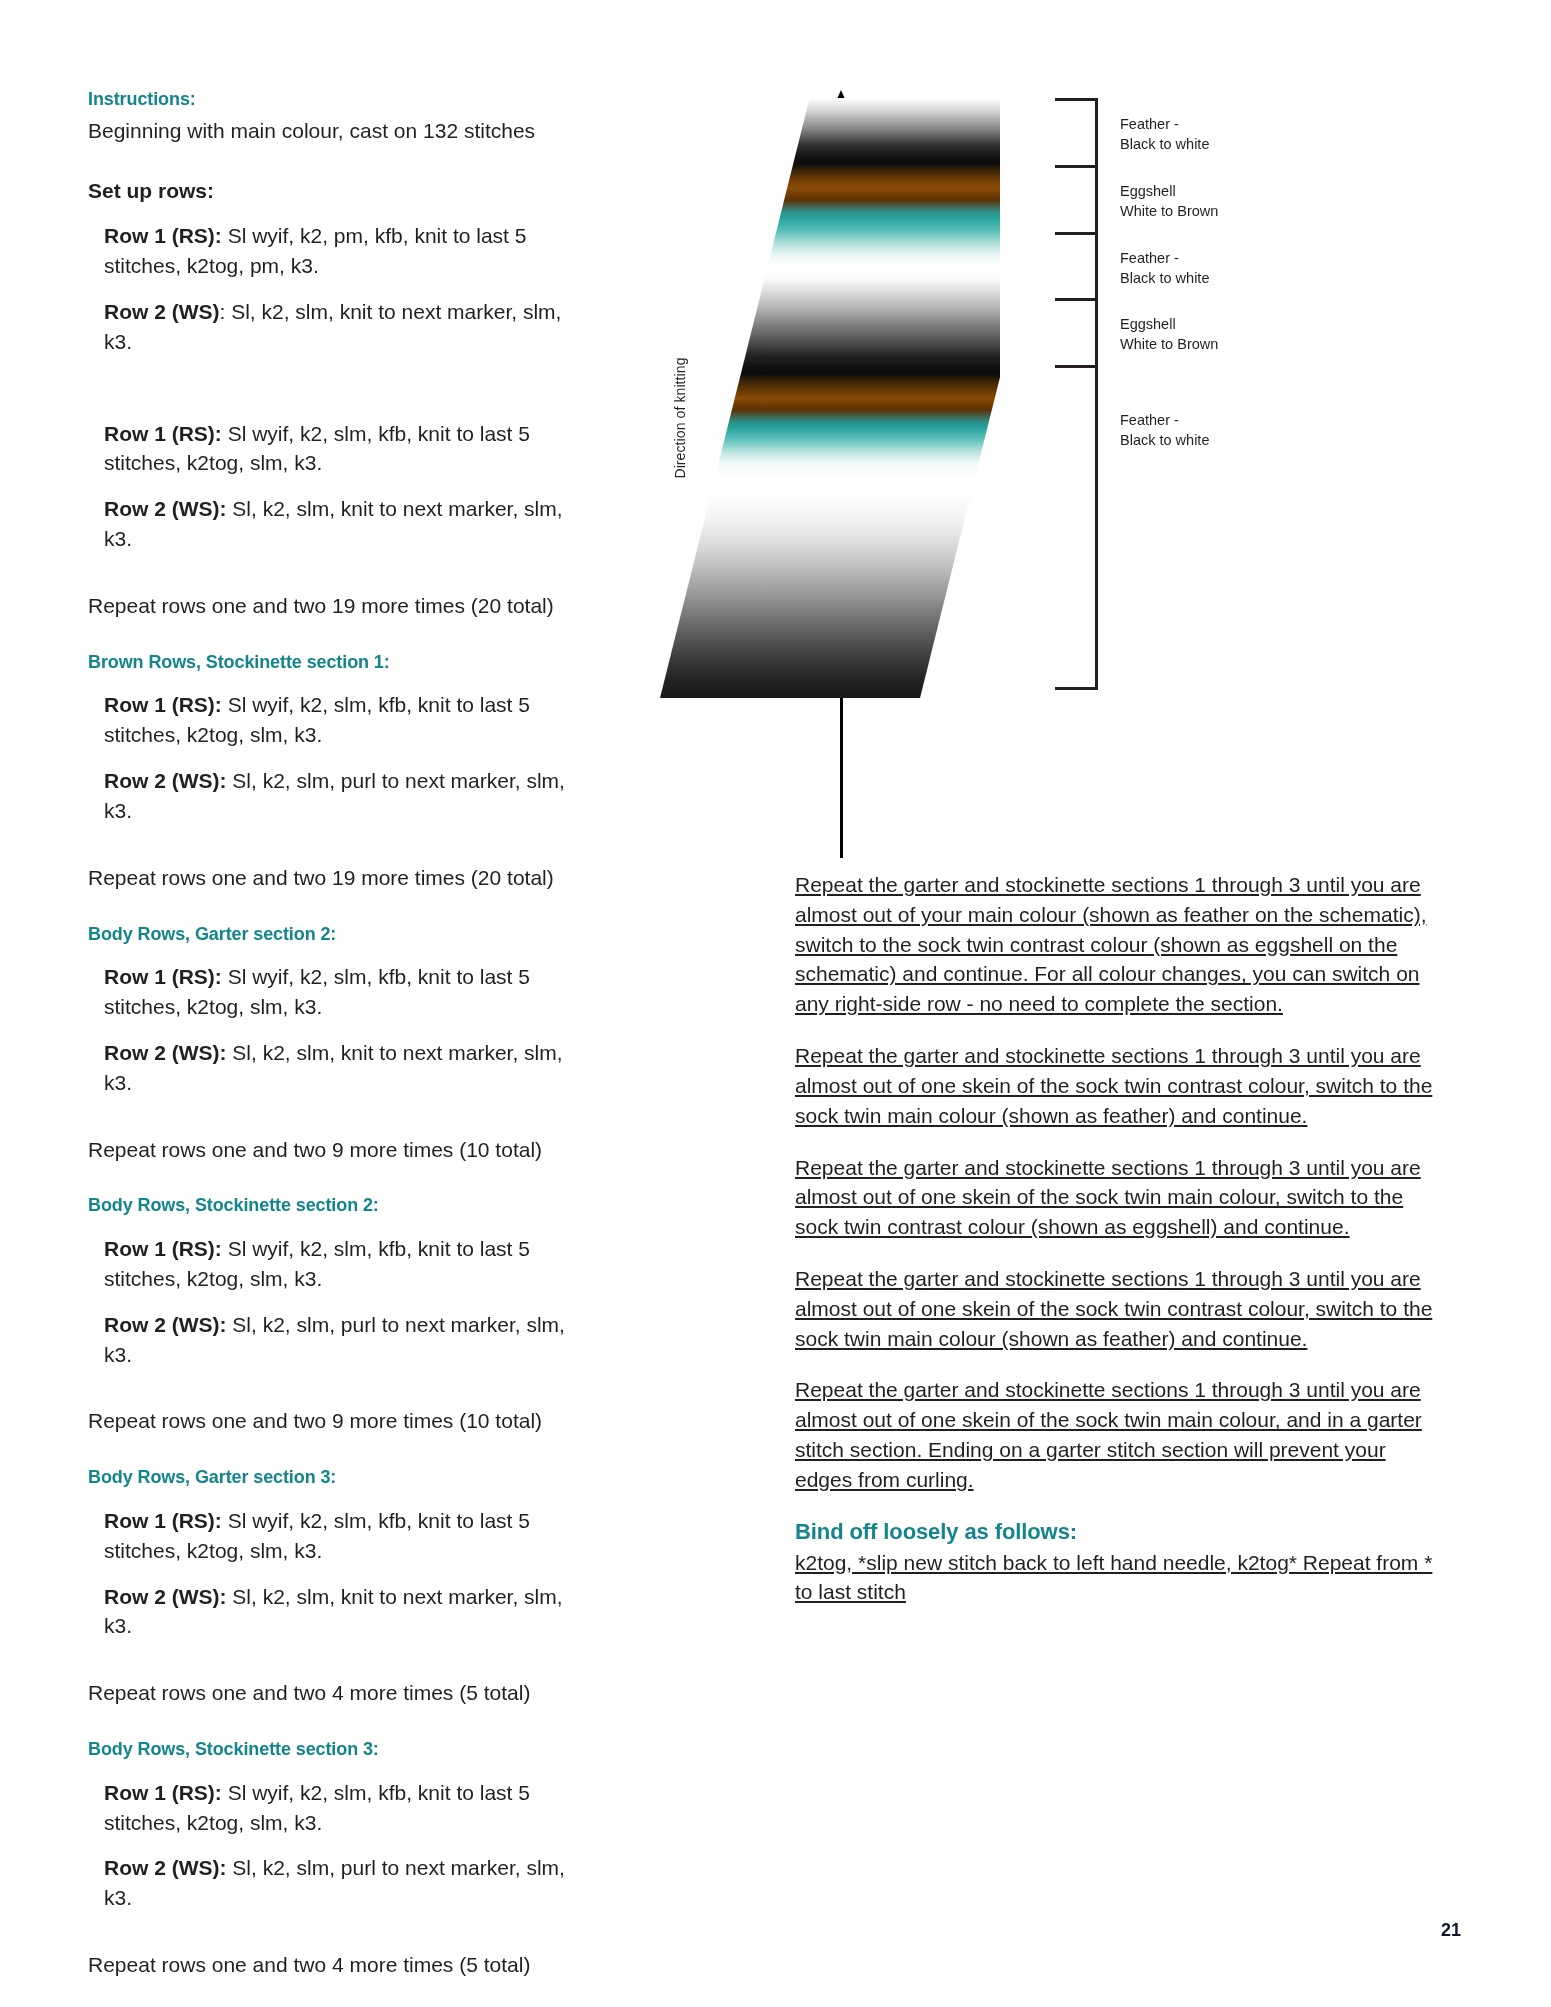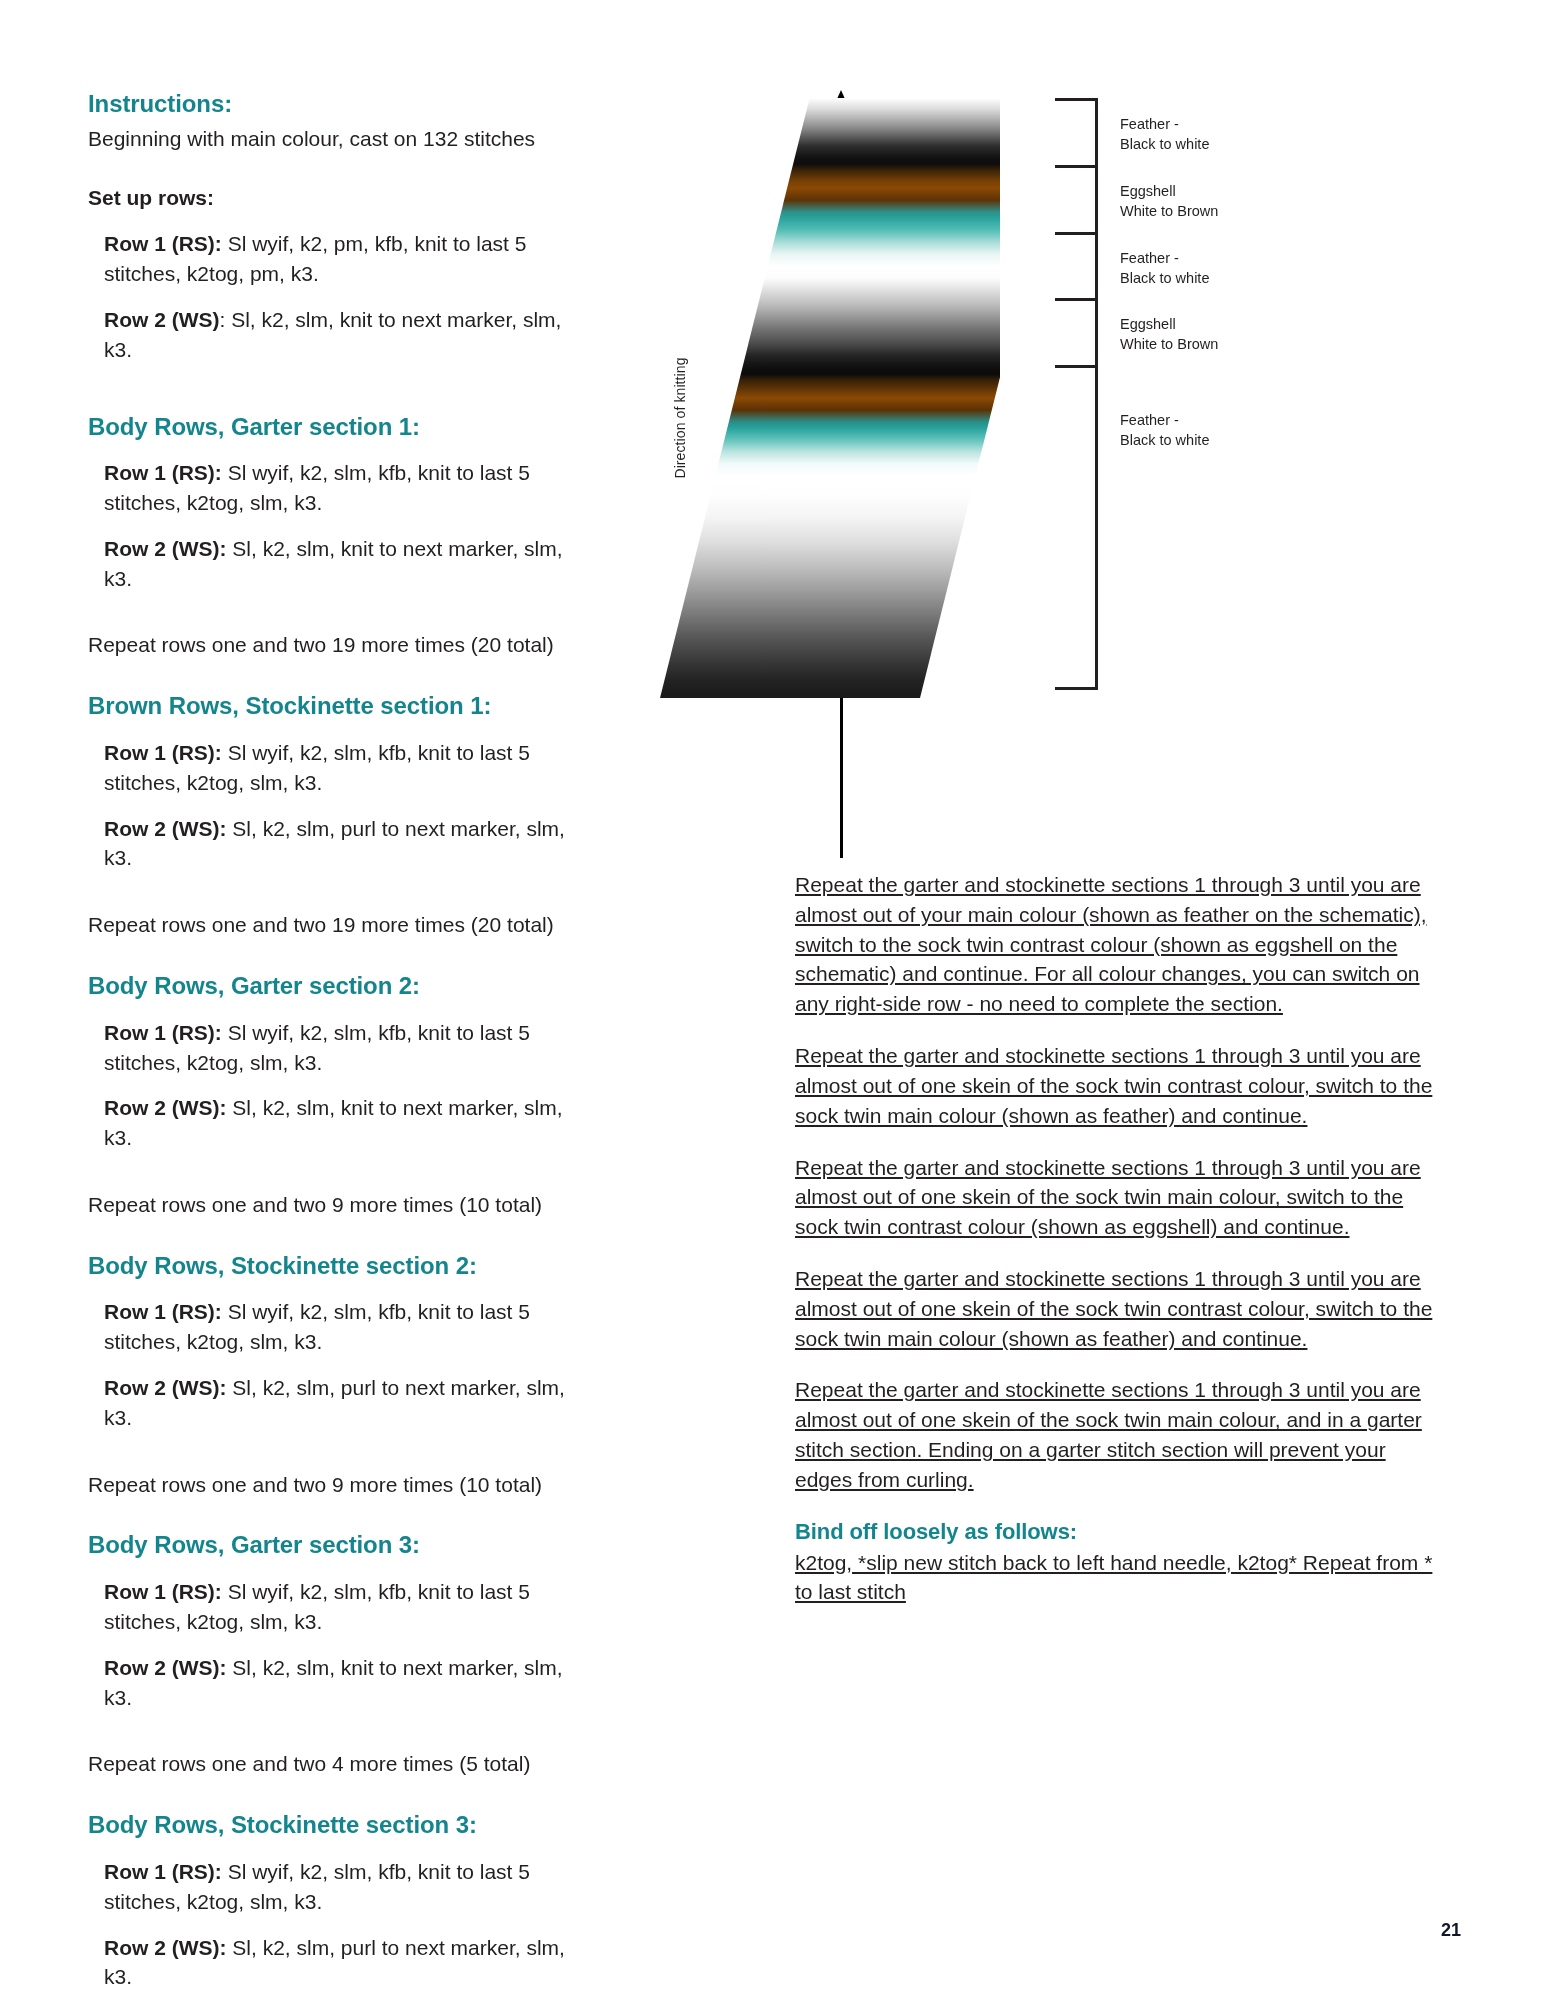--- a/index.html
+++ b/index.html
@@ -29,21 +29,21 @@
   }
   .col-right {
     position: absolute;
     left: 795px;
     top: 870px;
     width: 640px;
   }
 
   h2.accent {
     color: #13858d;
-    font-size: 24px;
+    font-size: 18px;
     font-weight: bold;
     margin: 0 0 4px 0;
     line-height: 1.32;
     letter-spacing: -0.1px;
   }
   .block {
     margin-bottom: 24px;
   }
   .block.tight { margin-bottom: 0; }
 
@@ -246,21 +246,20 @@
 
     <div class="block tight">
       <p class="setup-head">Set up rows:</p>
       <p class="rowline"><b>Row 1 (RS):</b><span> Sl wyif, k2, pm, kfb, knit to last 5 stitches, k2tog, pm, k3.</span></p>
       <p class="rowline"><b>Row 2 (WS)</b><span>: Sl, k2, slm, knit to next marker, slm, k3.</span></p>
     </div>
 
     <div class="spacer-lg"></div>
 
     <div class="block tight">
-      <h2 class="accent">Body Rows, Garter section 1:</h2>
       <p class="rowline"><b>Row 1 (RS):</b><span> Sl wyif, k2, slm, kfb, knit to last 5 stitches, k2tog, slm, k3.</span></p>
       <p class="rowline"><b>Row 2 (WS):</b><span> Sl, k2, slm, knit to next marker, slm, k3.</span></p>
       <div class="spacer-md"></div>
       <p class="repeat-line">Repeat rows one and two 19 more times (20 total)</p>
     </div>
 
     <div class="spacer-lg"></div>
 
     <div class="block tight">
       <h2 class="accent">Brown Rows, Stockinette section 1:</h2>

